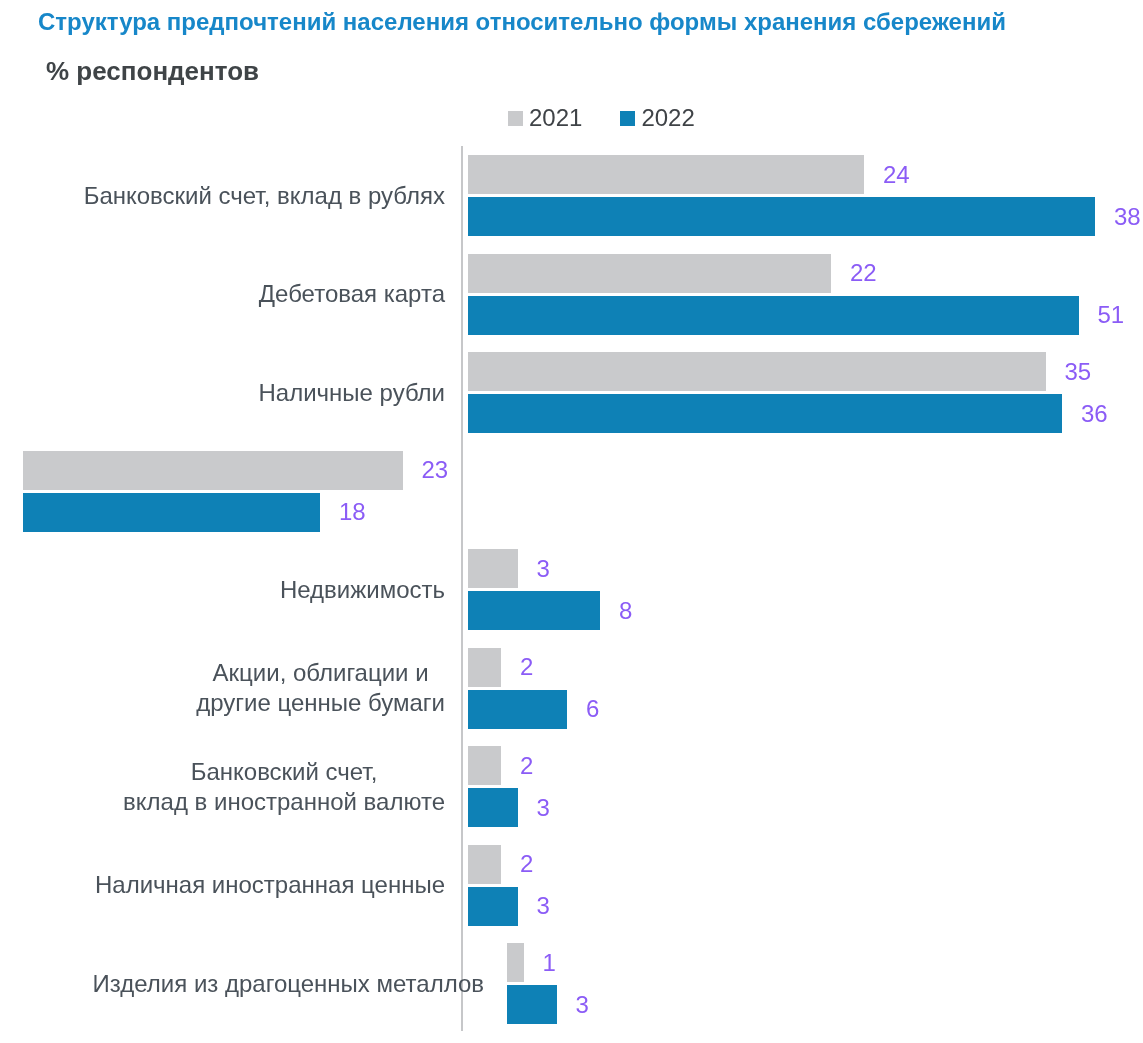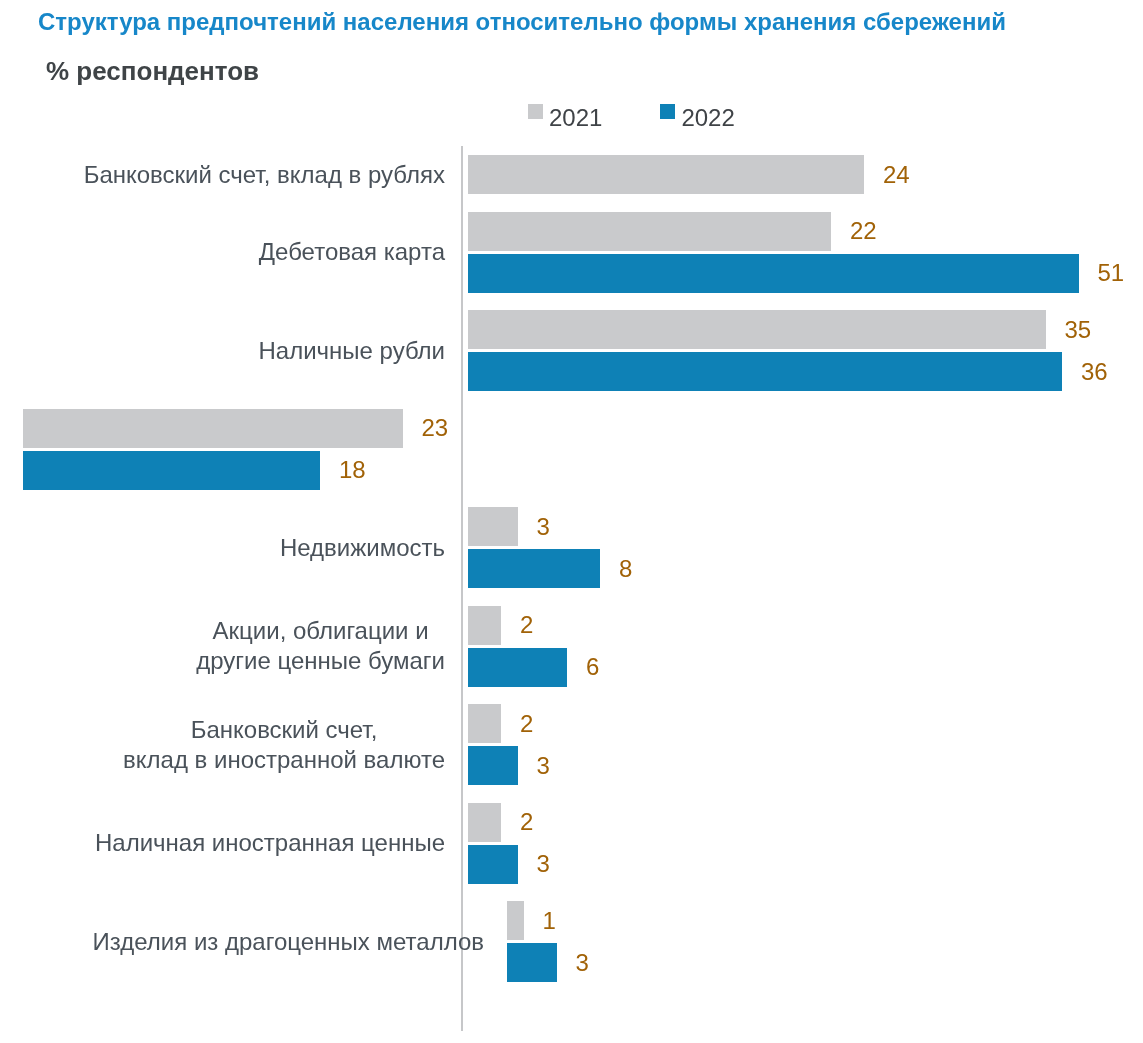--- a/index.html
+++ b/index.html
@@ -36,23 +36,22 @@
   .legend {
     position: absolute;
     left: 508px;
     top: 104px;
     display: flex;
     align-items: center;
     gap: 38px;
   }
   .legend-item {
     display: flex;
-    align-items: flex-start;
+    align-items: center;
     gap: 6px;
-    margin-left: 20px;
   }
   .swatch {
     width: 15px;
     height: 15px;
     display: inline-block;
   }
   .legend-label {
     font-size: 24px;
     color: #3f4347;
   }
@@ -99,21 +98,21 @@
     display: flex;
     align-items: center;
     height: 39px;
   }
   .bar {
     height: 39px;
   }
   .val {
     margin-left: 19px;
     font-size: 24px;
-    color: #a16207;
+    color: #8b5cf6;
   }
 </style>
 </head>
 <body>
 
 <div class="page">
   <div class="title">Структура предпочтений населения относительно формы хранения сбережений</div>
   <div class="subtitle">% респондентов</div>
 
   <div class="legend">
@@ -131,20 +130,24 @@
   <div class="rows" id="rows">
       <div class="row">
         <div class="row-label">
           <span class="label-text">Банковский счет, вклад в рублях</span>
         </div>
         <div class="row-bars">
           <div class="bar-line">
             <div class="bar" style="width: 396px; background: rgb(201, 202, 204);"></div>
             <span class="val">24</span>
           </div>
+          <div class="bar-line">
+            <div class="bar" style="width: 627px; background: rgb(14, 129, 182);"></div>
+            <span class="val">38</span>
+          </div>
         </div>
       </div>
       <div class="row">
         <div class="row-label">
           <span class="label-text">Дебетовая карта</span>
         </div>
         <div class="row-bars">
           <div class="bar-line">
             <div class="bar" style="width: 363px; background: rgb(201, 202, 204);"></div>
             <span class="val">22</span>

